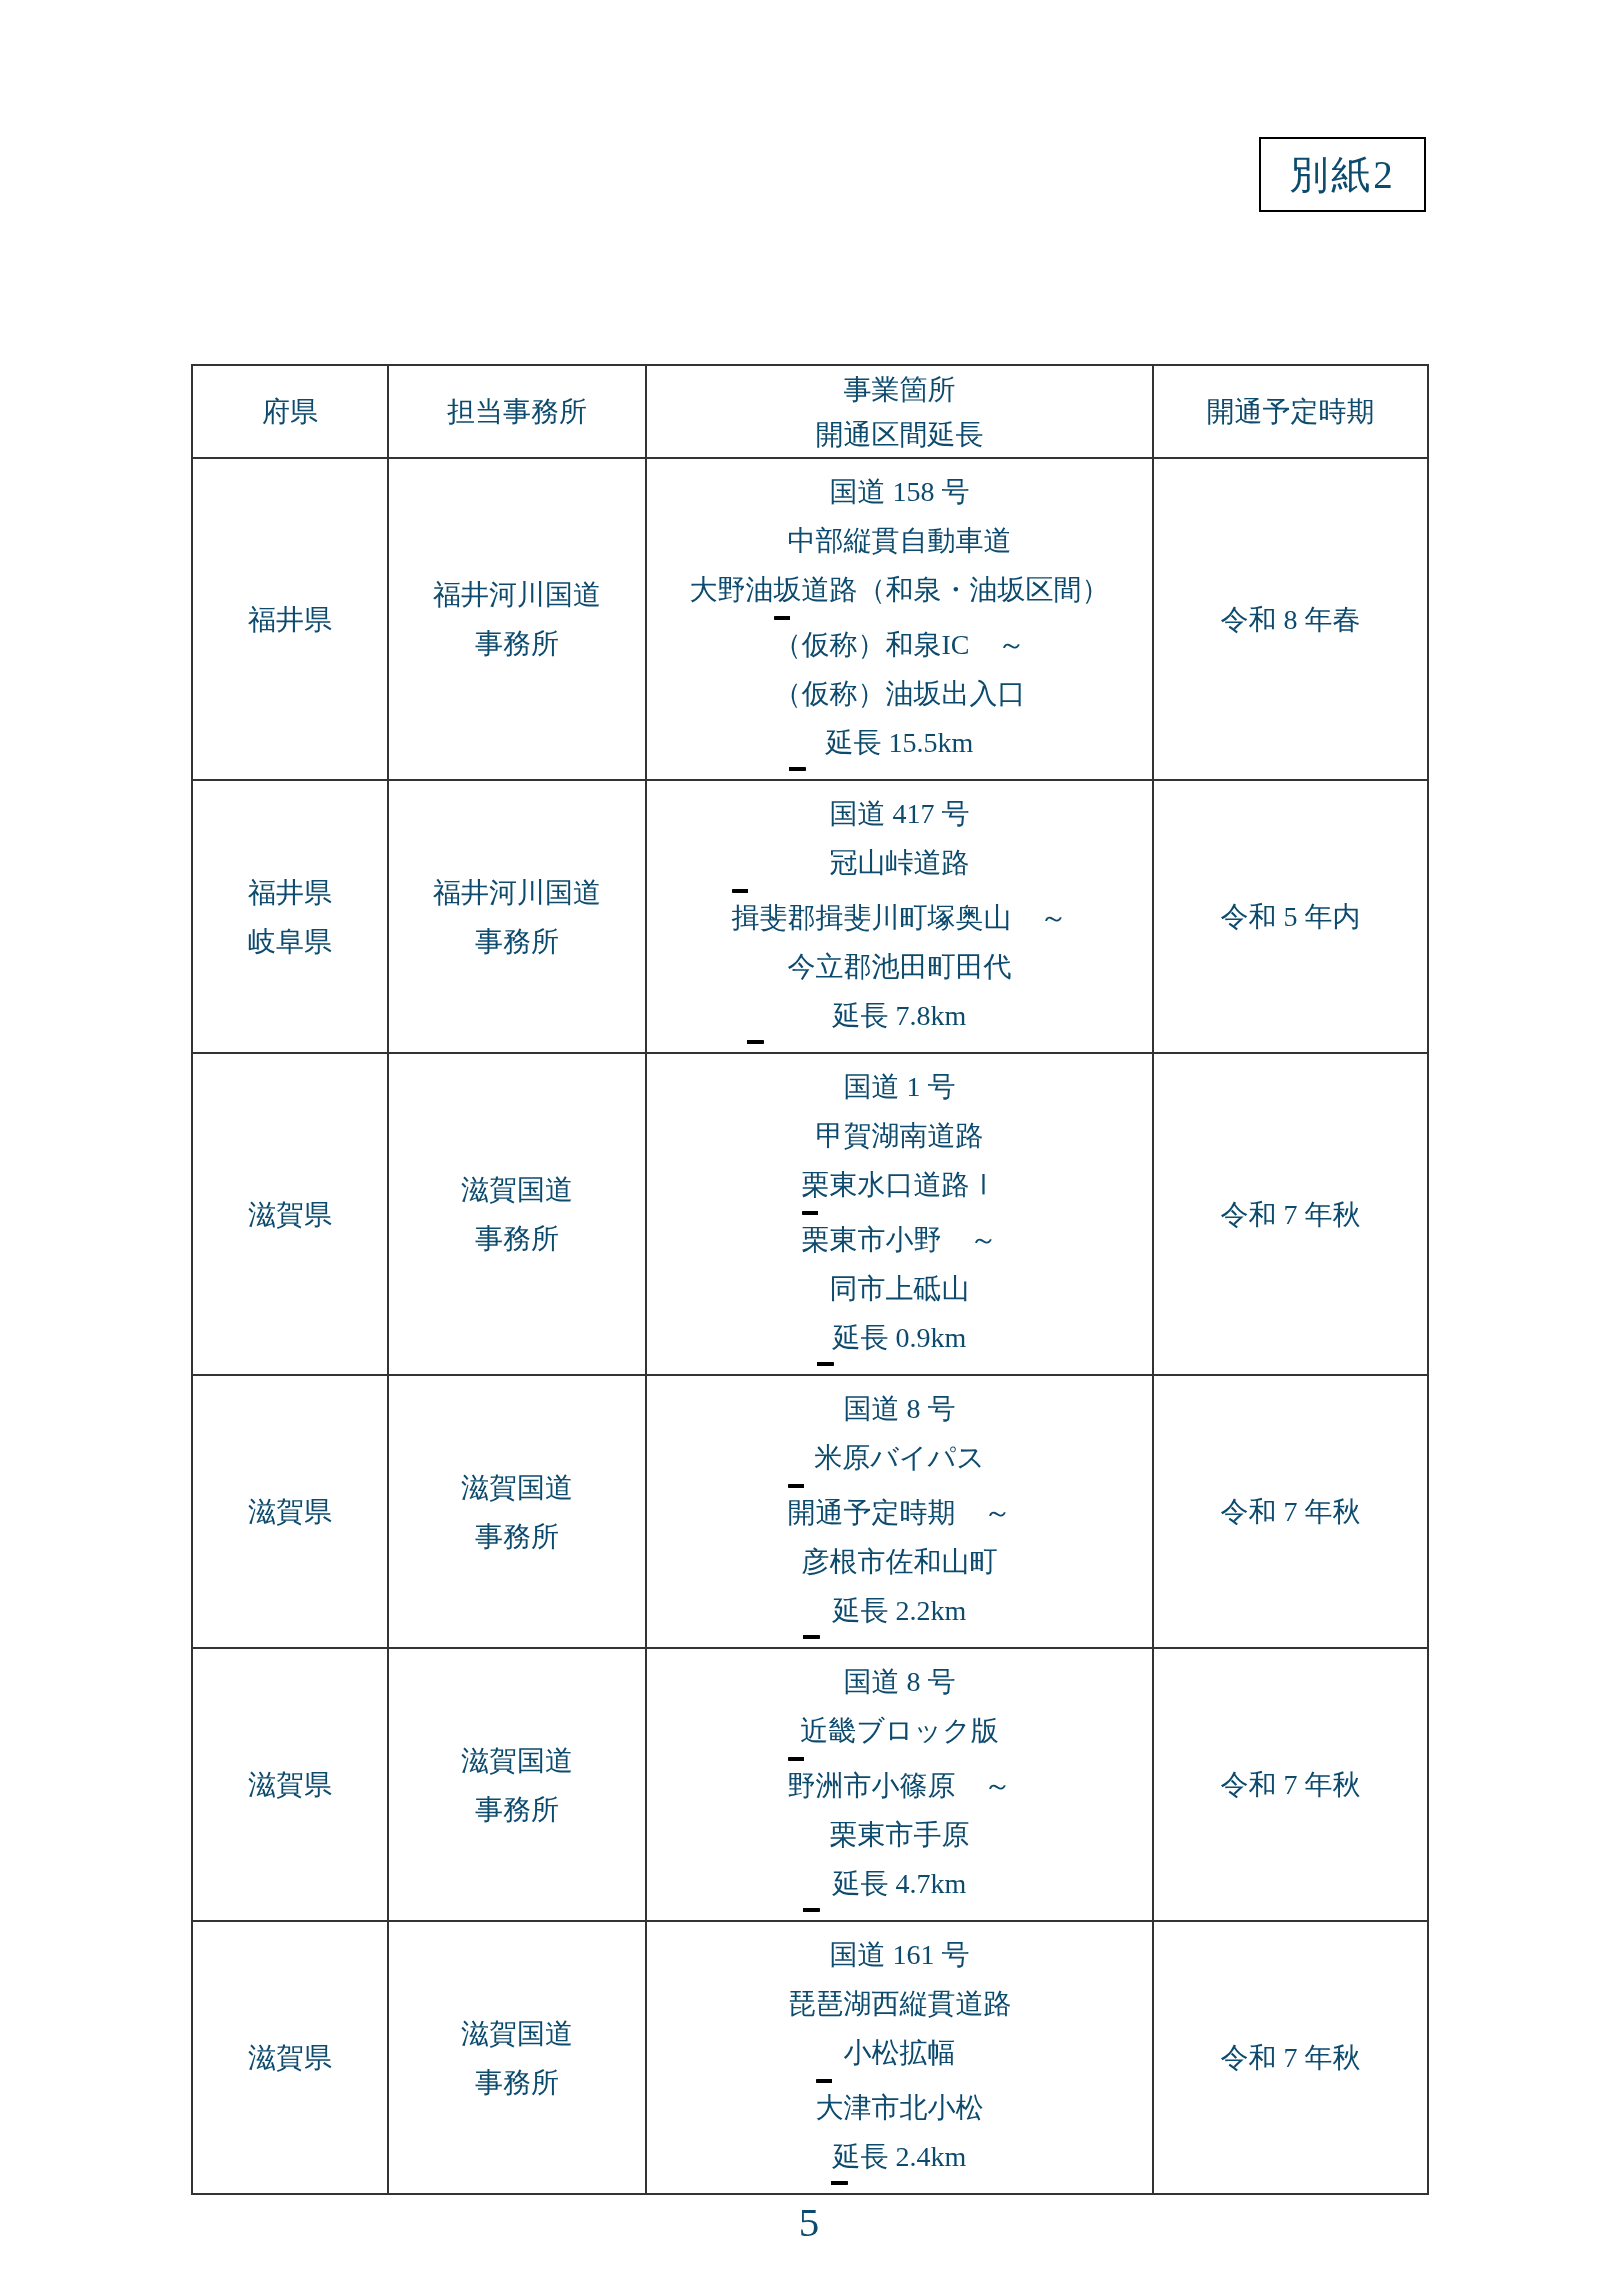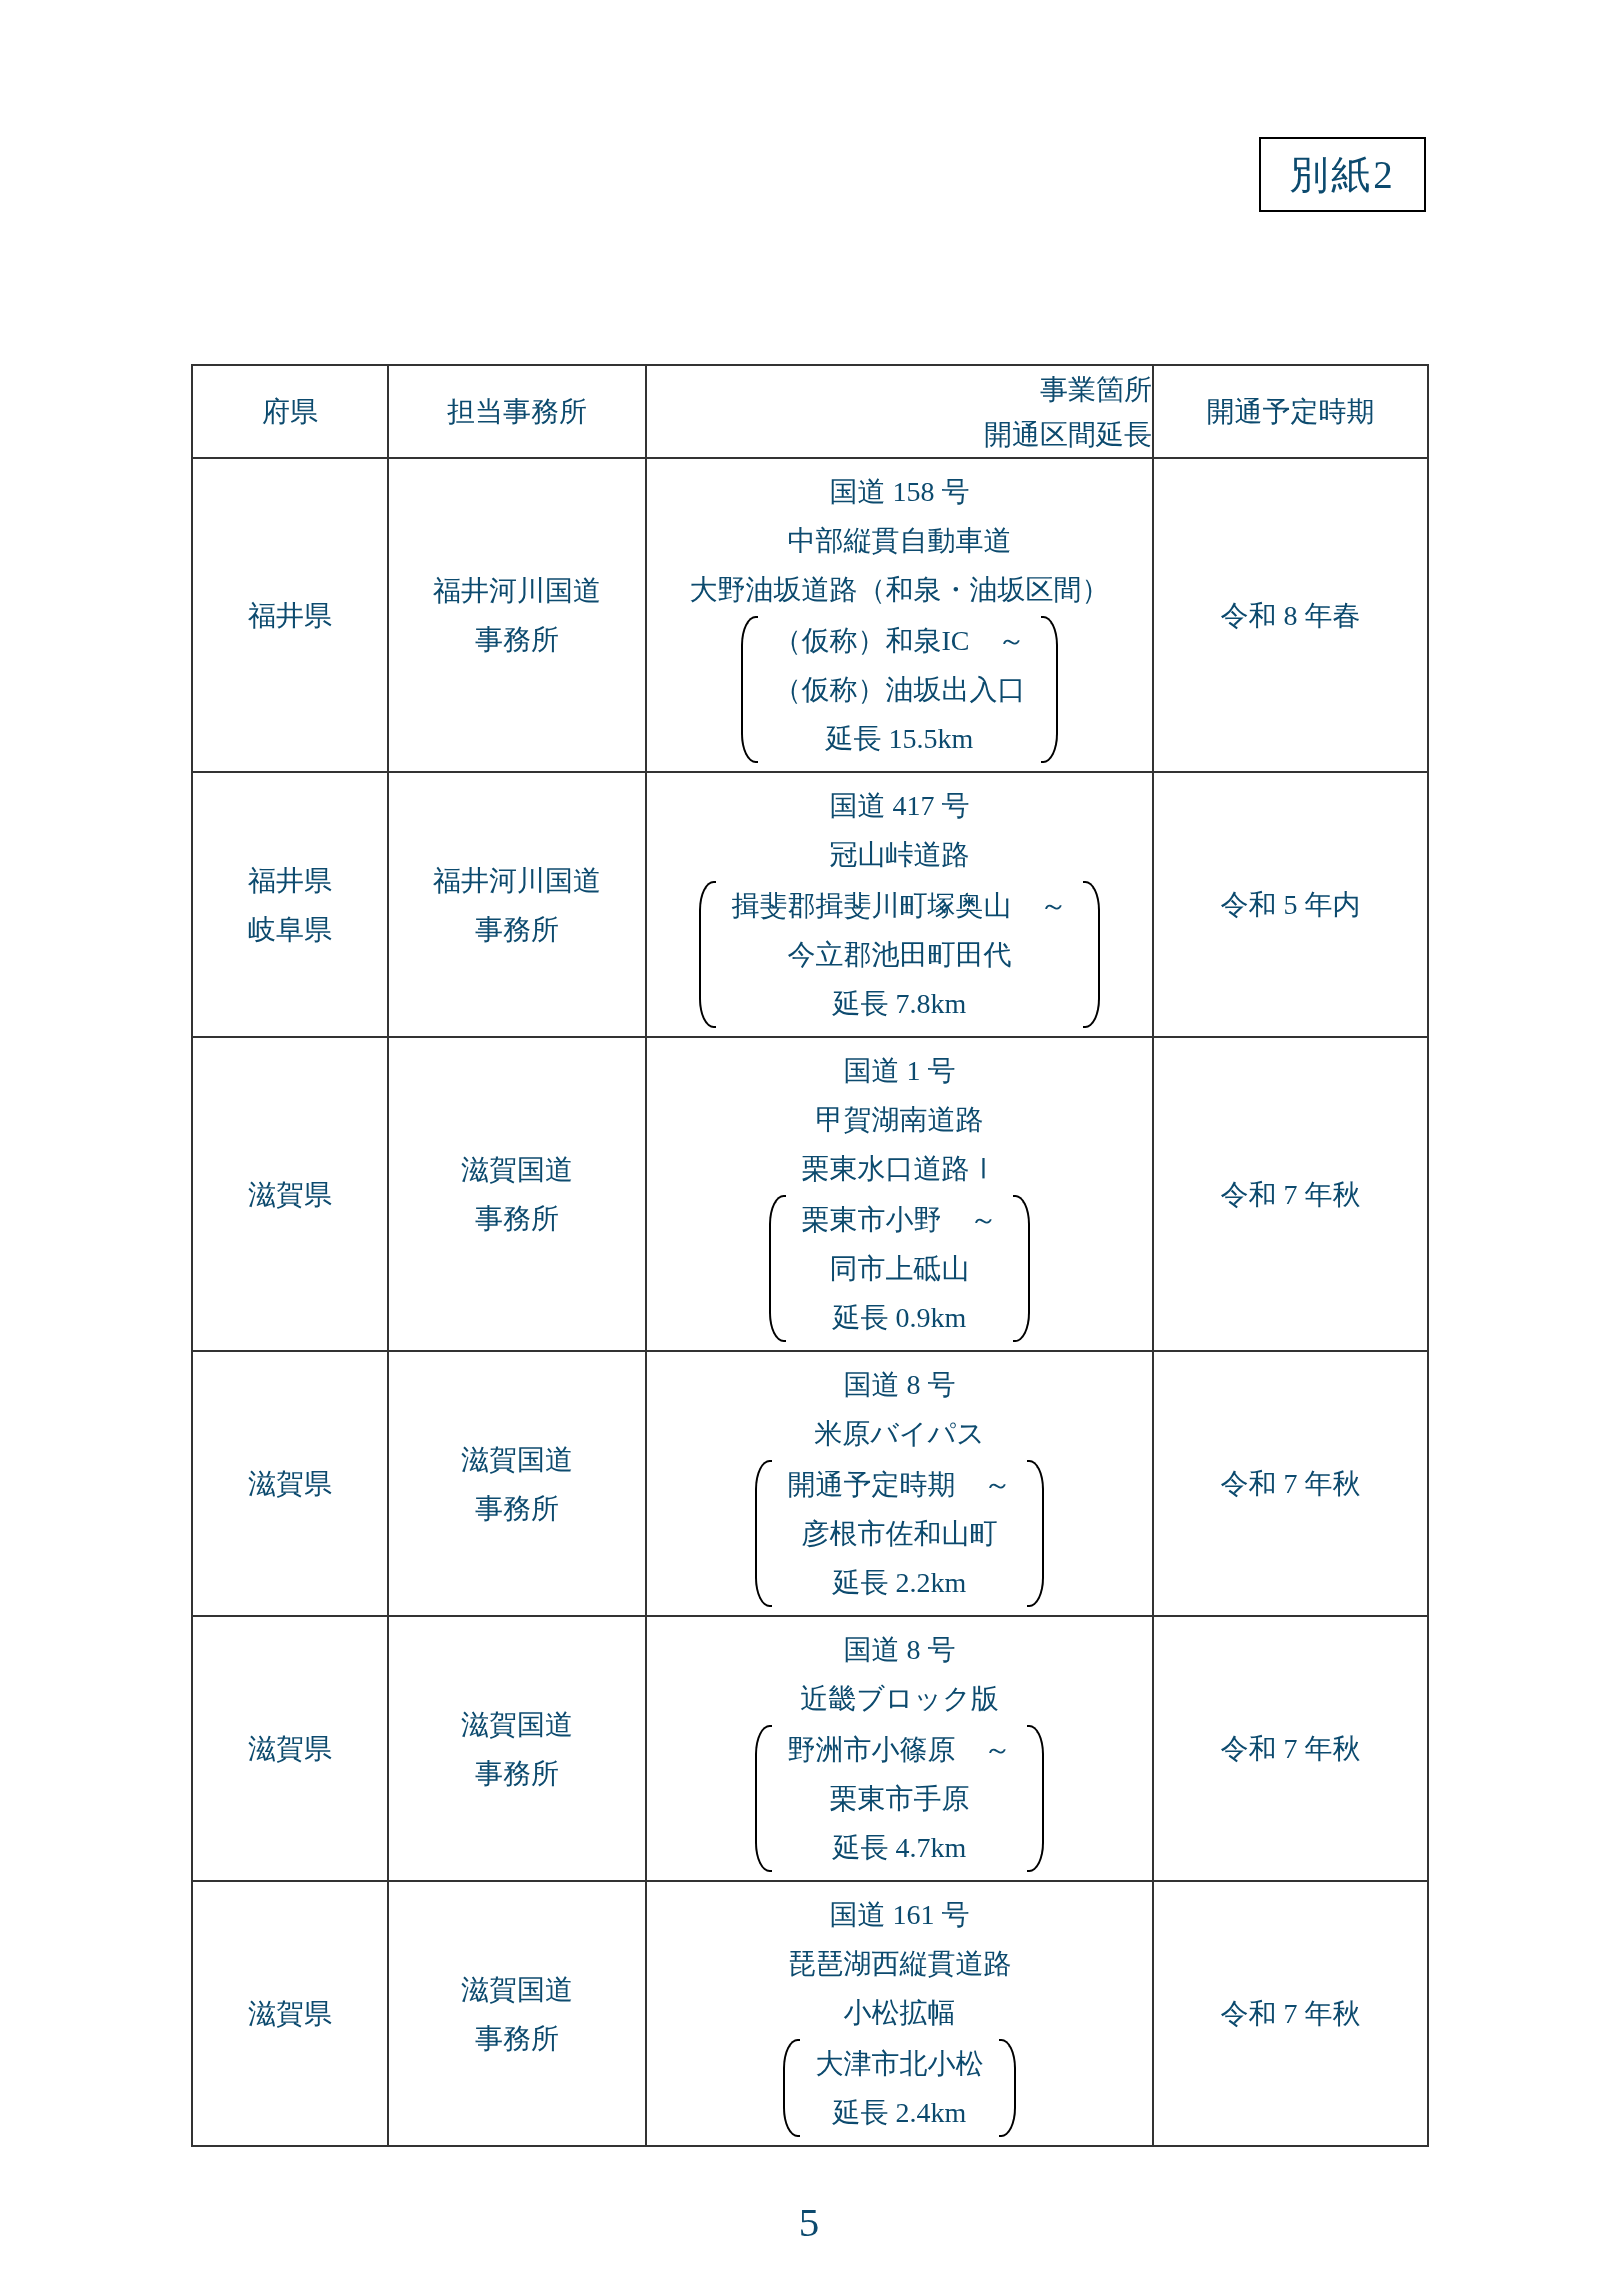--- a/index.html
+++ b/index.html
@@ -57,33 +57,34 @@
     text-align: center;
     vertical-align: middle;
     font-size: 28px;
     font-weight: normal;
     padding: 0;
   }
   table.forecast thead th {
     height: 91px;
     border-bottom: 2.9px solid #333333;
   }
-  .th-stack div { line-height: 45px; text-align: right; }
+  .th-stack div { line-height: 45px; }
   .cell-stack {
     display: flex;
     flex-direction: column;
     align-items: center;
     justify-content: center;
     padding: 8px 0;
   }
   .cell-stack .line { line-height: 49px; white-space: nowrap; }
   .bracket-group {
     display: inline-flex;
     align-items: stretch;
     margin-top: 2px;
+    flex-direction: column;
   }
   .paren {
     width: 14.7px;
     flex: none;
   }
   .paren-left {
     border-left: 2.5px solid #000000;
     border-top: 2.5px solid #000000;
     border-bottom: 2.5px solid #000000;
     border-radius: 14.7px 0 0 14.7px / 29px 0 0 29px;

